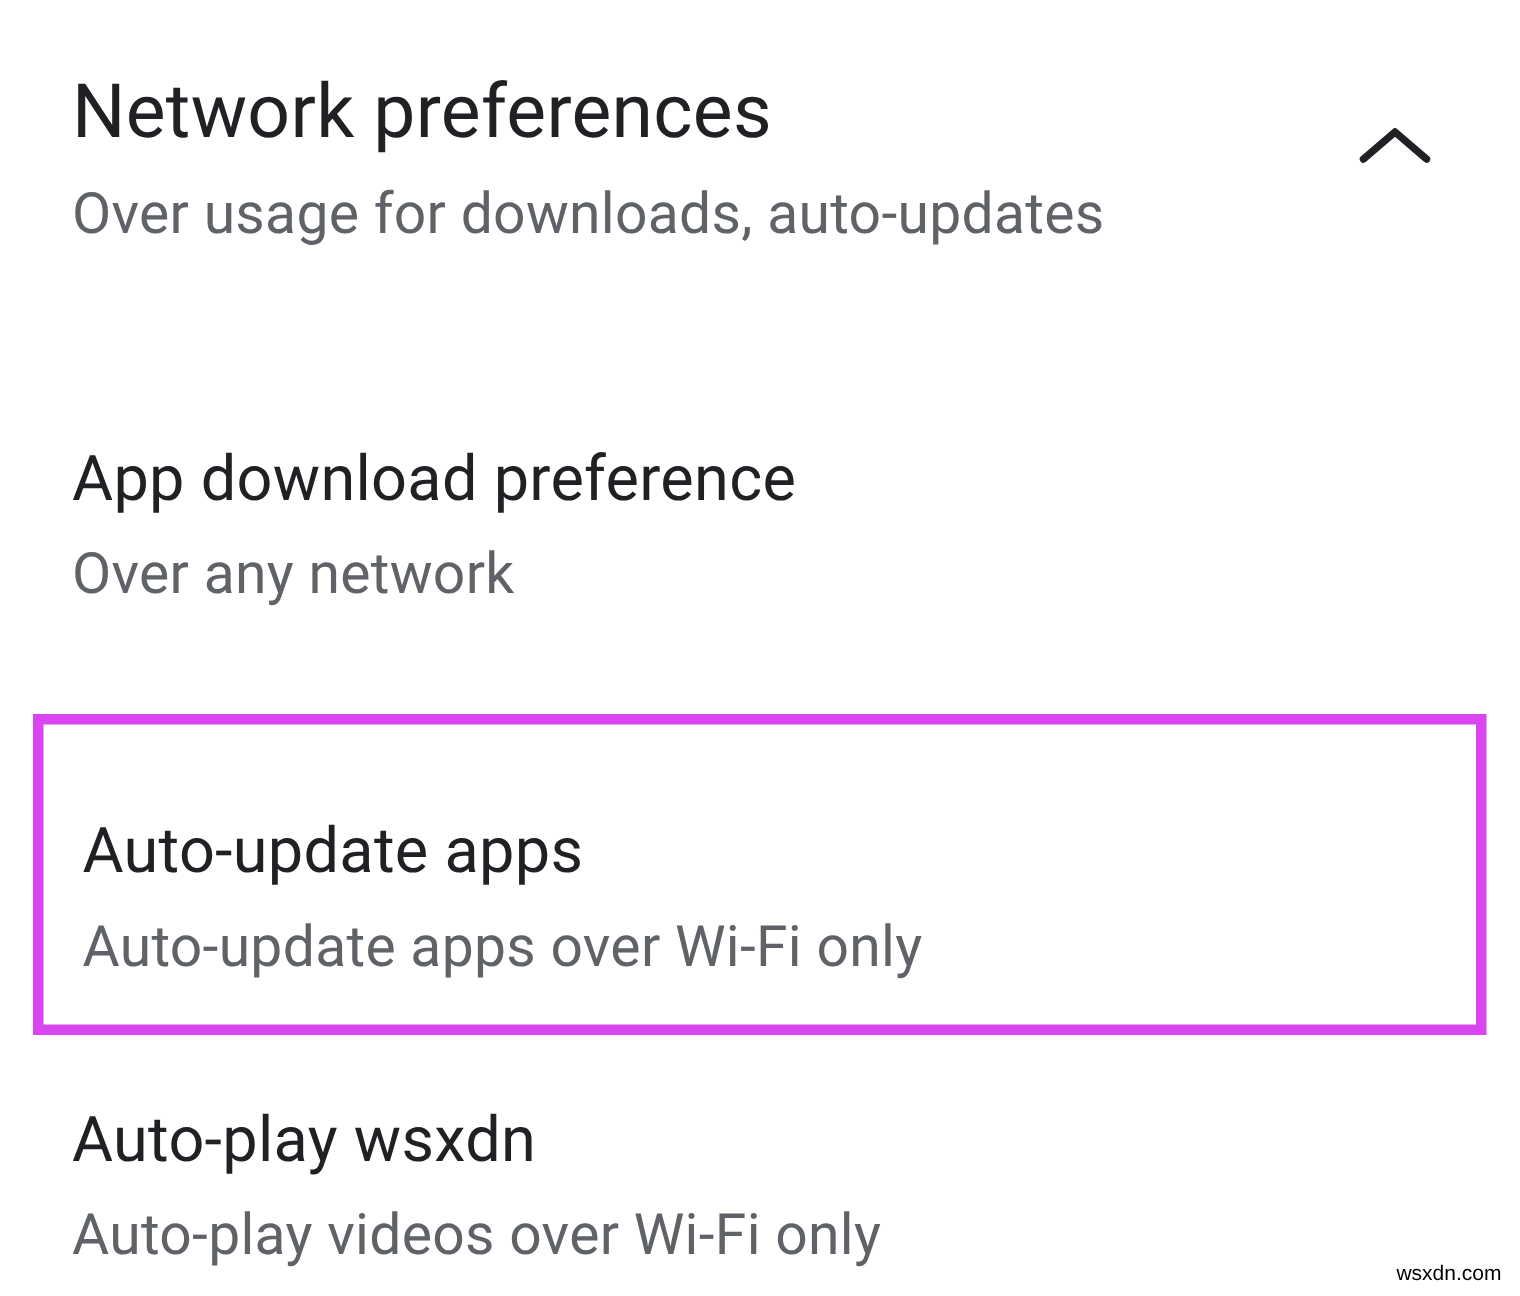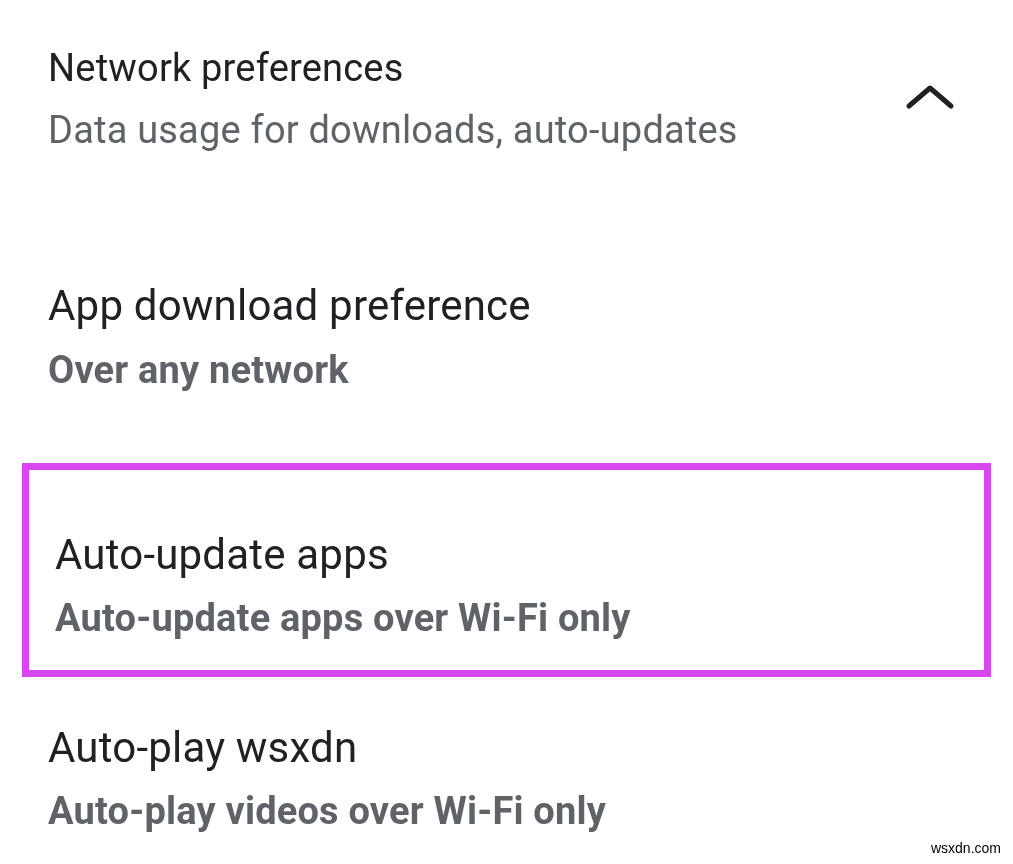--- a/index.html
+++ b/index.html
@@ -22,21 +22,21 @@
     .section-header {
       display: flex;
       justify-content: space-between;
       align-items: flex-start;
       padding: 48px 48px 20px 48px;
     }
     .section-header-text {
       flex: 1;
     }
     .section-title {
-      font-size: 38px;
+      font-size: 50px;
       font-weight: 400;
       color: #202124;
       letter-spacing: 0.2px;
       margin-bottom: 18px;
       line-height: 1.1;
     }
     .section-subtitle {
       font-size: 38px;
       font-weight: 400;
       color: #5f6368;
@@ -59,21 +59,21 @@
     .setting-item-title {
       font-size: 42px;
       font-weight: 400;
       color: #202124;
       letter-spacing: 0.2px;
       margin-bottom: 18px;
       line-height: 1.1;
     }
     .setting-item-subtitle {
       font-size: 38px;
-      font-weight: 700;
+      font-weight: 400;
       color: #5f6368;
       letter-spacing: 0.2px;
       line-height: 1.2;
     }
     .highlight-box {
       border: 7px solid #d946ef;
       margin: 0 22px 30px 22px;
       padding: 62px 26px 28px 26px;
     }
     .highlight-box .setting-item-title {
@@ -98,21 +98,21 @@
     }
   </style>
 </head>
 <body>
 
 <div class="container">
 
   <div class="section-header">
     <div class="section-header-text">
       <div class="section-title">Network preferences</div>
-      <div class="section-subtitle">Data usage for downloads, auto-updates</div>
+      <div class="section-subtitle">Over usage for downloads, auto-updates</div>
     </div>
     <div class="chevron">
       <svg viewBox="0 0 54 34" fill="none" stroke="#202124" stroke-width="5" stroke-linecap="round" stroke-linejoin="round">
         <polyline points="6,26 27,8 48,26"></polyline>
       </svg>
     </div>
   </div>
 
   <div class="setting-item first-setting">
     <div class="setting-item-title">App download preference</div>

